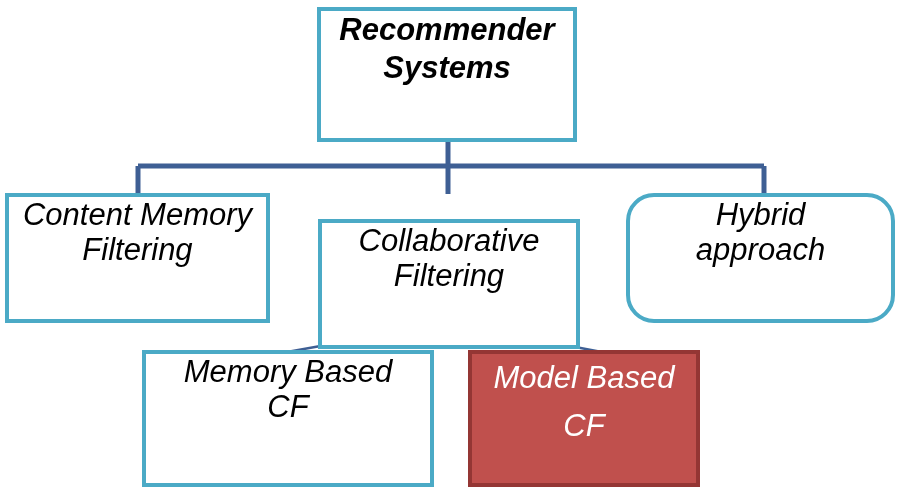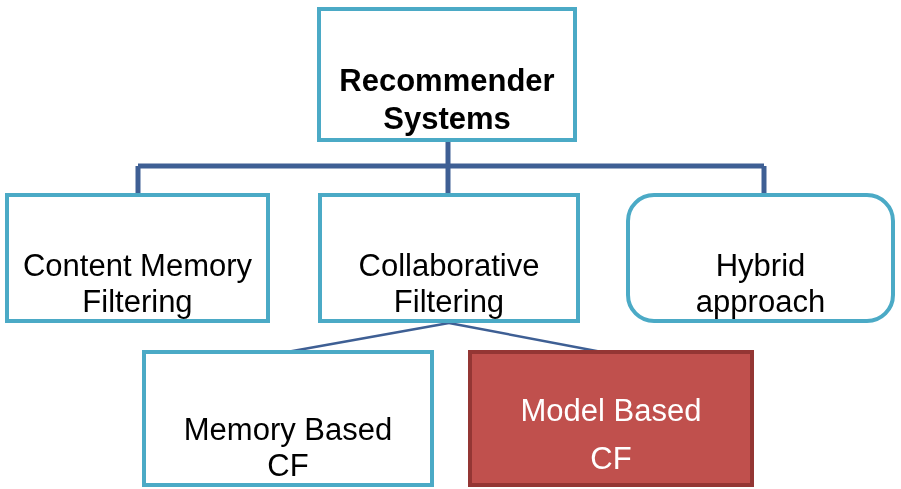--- a/index.html
+++ b/index.html
@@ -23,28 +23,29 @@
     left: 0;
     top: 0;
     width: 901px;
     height: 489px;
     pointer-events: none;
   }
   .node {
     position: absolute;
     box-sizing: border-box;
     display: flex;
-    align-items: flex-end;
+    align-items: flex-start;
     justify-content: center;
     text-align: center;
     background: #ffffff;
     border: 4px solid #4baac6;
     color: #000000;
     line-height: 1.14;
     z-index: 2;
+    font-style: italic;
   }
   .node .node-label {
     display: block;
     width: 100%;
     padding: 0 4px;
     box-sizing: border-box;
     white-space: pre-line;
   }
   
   #node-root {
@@ -57,37 +58,37 @@
   }
   #node-root .node-label { line-height: 1.22; }
   
   .level2 {
     top: 193px;
     height: 130px;
     font-size: 31px;
     font-weight: normal;
   }
   #node-content-based  { left: 5px;   width: 265px; }
-  #node-collaborative  { left: 318px; width: 262px; }
+  #node-collaborative  { left: 318px; width: 262px; margin-top: 26px; }
   #node-hybrid         { left: 626px; width: 269px; border-radius: 28px; }
   
   .level3 {
     top: 350px;
     height: 137px;
     font-size: 31px;
     font-weight: normal;
   }
   #node-memory-cf {
     left: 142px;
     width: 292px;
   }
   #node-memory-cf .node-label { line-height: 1.14; }
   #node-model-cf {
     left: 468px;
-    width: 286px;
+    width: 232px;
     background: #c0504d;
     border-color: #943634;
     color: #ffffff;
   }
   #node-model-cf .node-label { line-height: 1.55; }
 </style>
 </head>
 <body>
 
 <div id="diagram-canvas">

